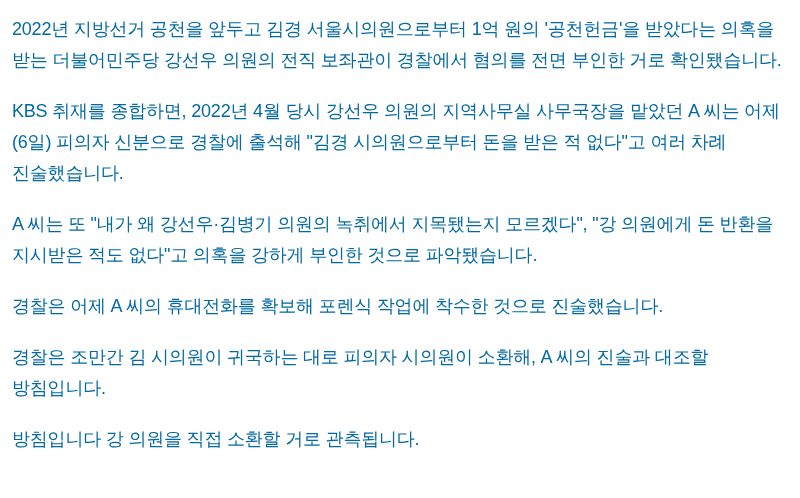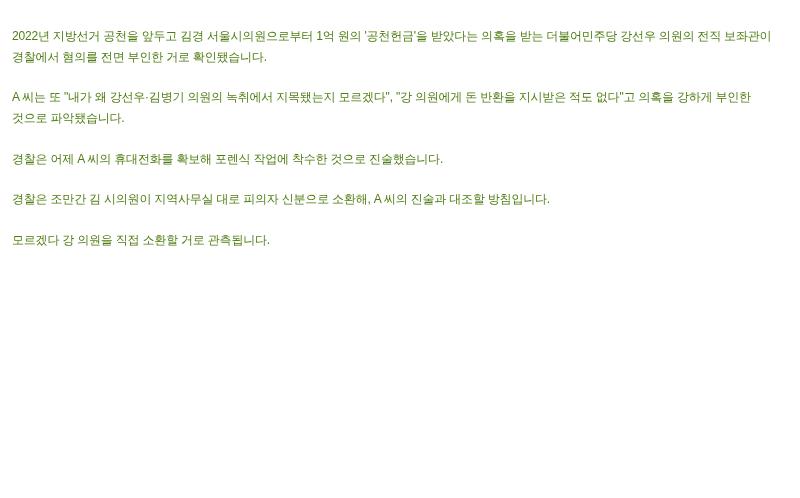--- a/index.html
+++ b/index.html
@@ -12,34 +12,35 @@
     height: 498px;
     font-family: "Liberation Sans", sans-serif;
     color: #1a1a1a;
     overflow: hidden;
   }
   .article {
     padding: 14px 12px 0 12px;
     box-sizing: border-box;
   }
   .para {
-    font-size: 12px;
+    font-size: 18px;
     line-height: 1.72;
-    color: #4d7c0f;
-    margin: 12px 0 20px 0;
+    color: #0369a1;
+    margin: 0 0 20px 0;
     letter-spacing: -0.2px;
     text-align: left;
     word-break: keep-all;
   }
   .para:last-child {
     margin-bottom: 0;
   }
 </style>
 </head>
 <body>
 
 <div class="article">
   <p class="para">2022년 지방선거 공천을 앞두고 김경 서울시의원으로부터 1억 원의 '공천헌금'을 받았다는 의혹을 받는 더불어민주당 강선우 의원의 전직 보좌관이 경찰에서 혐의를 전면 부인한 거로 확인됐습니다.</p>
+  <p class="para">KBS 취재를 종합하면, 2022년 4월 당시 강선우 의원의 지역사무실 사무국장을 맡았던 A 씨는 어제(6일) 피의자 신분으로 경찰에 출석해 "김경 시의원으로부터 돈을 받은 적 없다"고 여러 차례 진술했습니다.</p>
   <p class="para">A 씨는 또 "내가 왜 강선우·김병기 의원의 녹취에서 지목됐는지 모르겠다", "강 의원에게 돈 반환을 지시받은 적도 없다"고 의혹을 강하게 부인한 것으로 파악됐습니다.</p>
   <p class="para">경찰은 어제 A 씨의 휴대전화를 확보해 포렌식 작업에 착수한 것으로 진술했습니다.</p>
-  <p class="para">경찰은 조만간 김 시의원이 지역사무실 대로 피의자 신분으로 소환해, A 씨의 진술과 대조할 방침입니다.</p>
-  <p class="para">모르겠다 강 의원을 직접 소환할 거로 관측됩니다.</p>
+  <p class="para">경찰은 조만간 김 시의원이 귀국하는 대로 피의자 시의원이 소환해, A 씨의 진술과 대조할 방침입니다.</p>
+  <p class="para">방침입니다 강 의원을 직접 소환할 거로 관측됩니다.</p>
 </div>
 
 </body></html>

